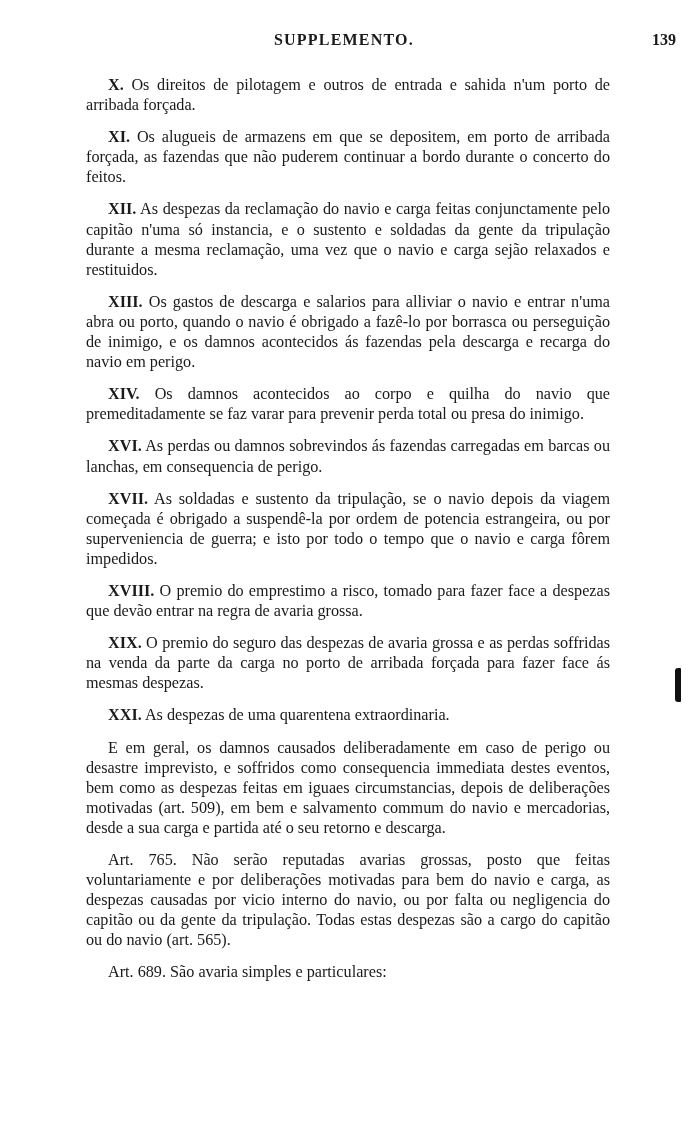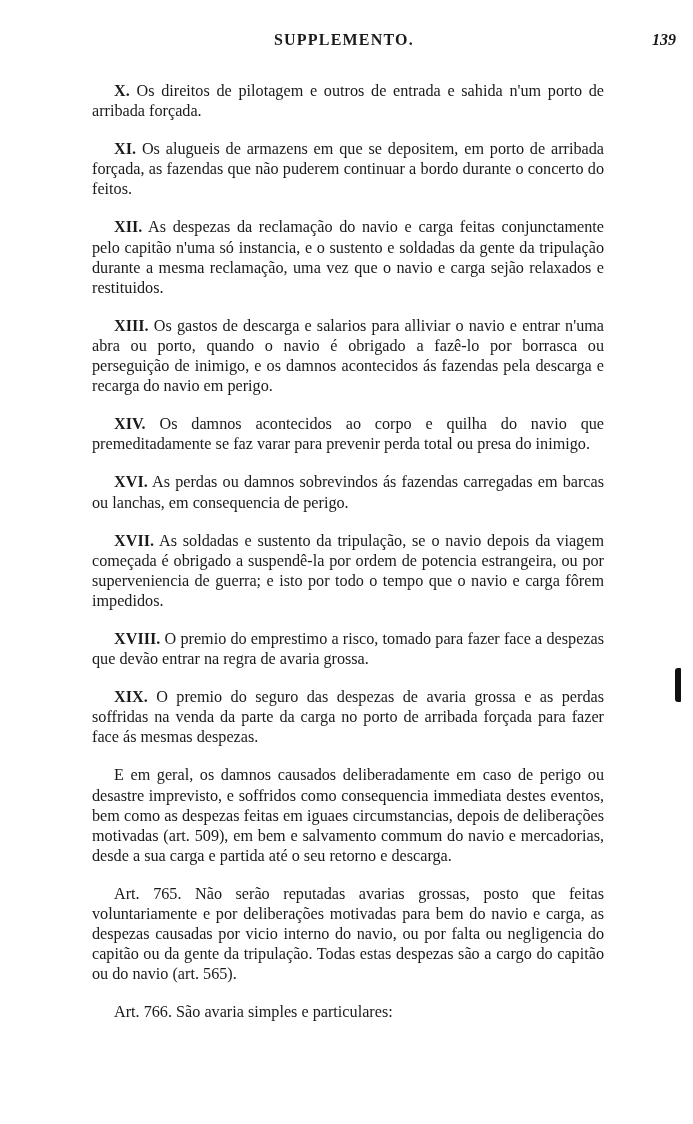--- a/index.html
+++ b/index.html
@@ -1,24 +1,24 @@
 <!DOCTYPE html>
 <html><head>
 <meta charset="utf-8">
 <style>
   html, body { margin: 0; padding: 0; background: #ffffff; }
   body { width: 693px; height: 1124px; position: relative; overflow: hidden;
          font-family: "Liberation Serif", "DejaVu Serif", serif; color: #1a1a1a; }
   .header { position: absolute; top: 31px; left: 0; width: 693px; height: 24px; }
   .running-title { position: absolute; left: 274px; top: 0; font-size: 16px; font-weight: bold;
                    letter-spacing: 1.2px; font-variant: small-caps; }
-  .page-number { position: absolute; left: 652px; top: 0; font-size: 16px; font-weight: bold; font-style: italic; }
+  .page-number { position: absolute; left: 652px; top: 0; font-size: 16px; font-weight: bold; }
   .body-text { position: absolute; top: 63px; left: 74px; width: 548px; font-size: 16.2px;
                line-height: 20.1px; text-align: justify; }
-  .para { margin: 18px; text-indent: 22px; }
+  .para { margin: 12px; text-indent: 22px; }
   .para .num { font-weight: bold; }
   .mark { position: absolute; left: 675px; top: 668px; width: 6px; height: 34px;
           background: #111; border-radius: 3px 1px 1px 3px; }
 </style>
 </head>
 <body>
 
 <div class="header">
   <span class="running-title">SUPPLEMENTO.</span>
   <span class="page-number">139</span>
@@ -27,18 +27,19 @@
 <div class="body-text">
   <p class="para"><span class="num">X.</span> <span>Os direitos de pilotagem e outros de entrada e sahida n'um porto de arribada forçada.</span></p>
   <p class="para"><span class="num">XI.</span> <span>Os alugueis de armazens em que se depositem, em porto de arribada forçada, as fazendas que não puderem continuar a bordo durante o concerto do feitos.</span></p>
   <p class="para"><span class="num">XII.</span> <span>As despezas da reclamação do navio e carga feitas conjunctamente pelo capitão n'uma só instancia, e o sustento e soldadas da gente da tripulação durante a mesma reclamação, uma vez que o navio e carga sejão relaxados e restituidos.</span></p>
   <p class="para"><span class="num">XIII.</span> <span>Os gastos de descarga e salarios para alliviar o navio e entrar n'uma abra ou porto, quando o navio é obrigado a fazê-lo por borrasca ou perseguição de inimigo, e os damnos acontecidos ás fazendas pela descarga e recarga do navio em perigo.</span></p>
   <p class="para"><span class="num">XIV.</span> <span>Os damnos acontecidos ao corpo e quilha do navio que premeditadamente se faz varar para prevenir perda total ou presa do inimigo.</span></p>
   <p class="para"><span class="num">XVI.</span> <span>As perdas ou damnos sobrevindos ás fazendas carregadas em barcas ou lanchas, em consequencia de perigo.</span></p>
   <p class="para"><span class="num">XVII.</span> <span>As soldadas e sustento da tripulação, se o navio depois da viagem começada é obrigado a suspendê-la por ordem de potencia estrangeira, ou por superveniencia de guerra; e isto por todo o tempo que o navio e carga fôrem impedidos.</span></p>
   <p class="para"><span class="num">XVIII.</span> <span>O premio do emprestimo a risco, tomado para fazer face a despezas que devão entrar na regra de avaria grossa.</span></p>
   <p class="para"><span class="num">XIX.</span> <span>O premio do seguro das despezas de avaria grossa e as perdas soffridas na venda da parte da carga no porto de arribada forçada para fazer face ás mesmas despezas.</span></p>
+  <p class="para"><span class="num">XXI.</span> <span>As despezas de uma quarentena extraordinaria.</span></p>
   <p class="para"><span class="num"></span><span>E em geral, os damnos causados deliberadamente em caso de perigo ou desastre imprevisto, e soffridos como consequencia immediata destes eventos, bem como as despezas feitas em iguaes circumstancias, depois de deliberações motivadas (art. 509), em bem e salvamento commum do navio e mercadorias, desde a sua carga e partida até o seu retorno e descarga.</span></p>
   <p class="para"><span>Art. 765.</span> <span>Não serão reputadas avarias grossas, posto que feitas voluntariamente e por deliberações motivadas para bem do navio e carga, as despezas causadas por vicio interno do navio, ou por falta ou negligencia do capitão ou da gente da tripulação. Todas estas despezas são a cargo do capitão ou do navio (art. 565).</span></p>
-  <p class="para"><span>Art. 766.</span> <span>São avaria simples e particulares:</span></p>
+  <p class="para"><span>Art. 689.</span> <span>São avaria simples e particulares:</span></p>
 </div>
 
 <div class="mark"></div>
 
 </body></html>

